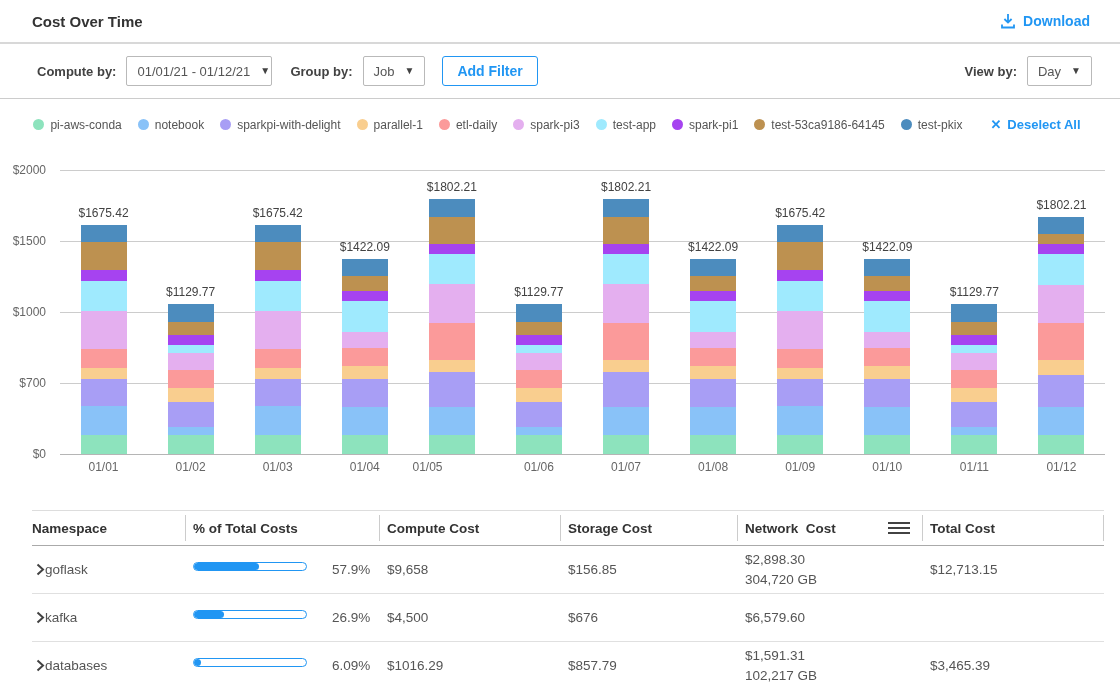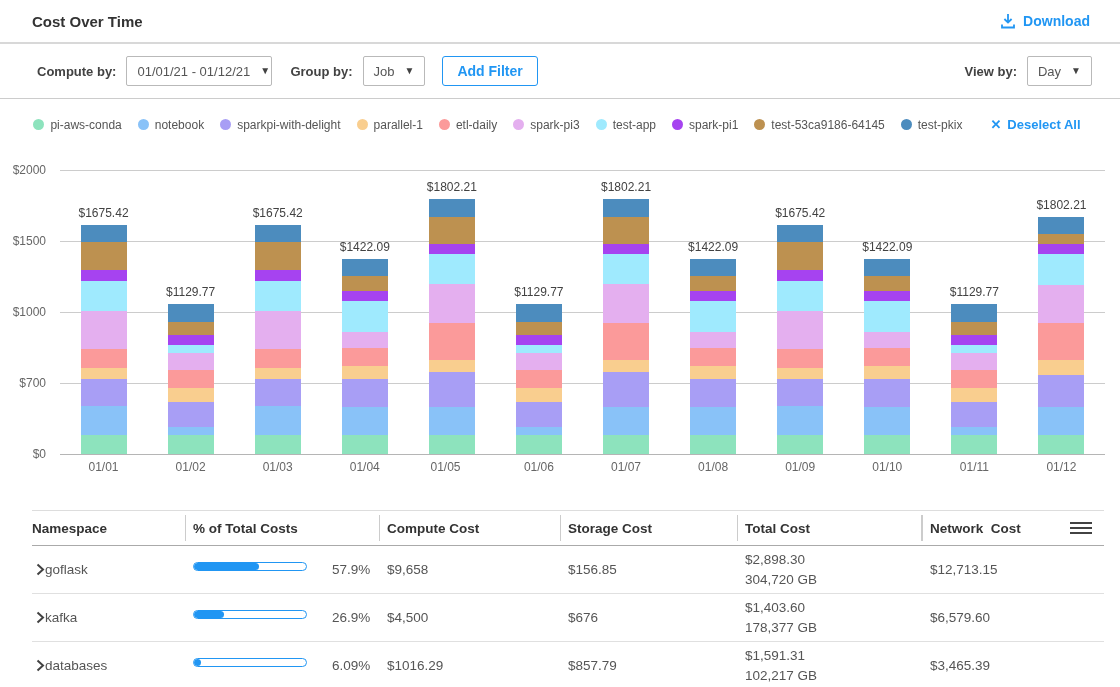--- a/index.html
+++ b/index.html
@@ -259,21 +259,21 @@
       <div class="bar-seg" style="top: 119.564px; height: 27.974px; background: rgb(168, 158, 245);"></div>
       <div class="bar-seg" style="top: 107.068px; height: 12.496px; background: rgb(249, 206, 143);"></div>
       <div class="bar-seg" style="top: 88.75px; height: 18.318px; background: rgb(251, 154, 154);"></div>
       <div class="bar-seg" style="top: 73.13px; height: 15.62px; background: rgb(228, 175, 239);"></div>
       <div class="bar-seg" style="top: 42.174px; height: 30.956px; background: rgb(159, 234, 254);"></div>
       <div class="bar-seg" style="top: 31.524px; height: 10.65px; background: rgb(166, 67, 240);"></div>
       <div class="bar-seg" style="top: 17.324px; height: 14.2px; background: rgb(189, 145, 80);"></div>
       <div class="bar-seg" style="top: 2.84217e-14px; height: 17.324px; background: rgb(76, 140, 190);"></div>
     </div>
     <div class="bar-total-label" style="left: 316.792px; top: 90.034px;">$1422.09</div>
-    <div class="xtick" style="left: 402px; width: 87.0833px;">01/05</div>
+    <div class="xtick" style="left: 384px; width: 87.0833px;">01/05</div>
     <div class="bar" style="left: 428.875px; top: 48.684px; height: 255.316px;">
       <div class="bar-seg" style="top: 236.43px; height: 18.886px; background: rgb(141, 227, 189);"></div>
       <div class="bar-seg" style="top: 208.172px; height: 28.258px; background: rgb(137, 194, 248);"></div>
       <div class="bar-seg" style="top: 173.808px; height: 34.364px; background: rgb(168, 158, 245);"></div>
       <div class="bar-seg" style="top: 161.312px; height: 12.496px; background: rgb(249, 206, 143);"></div>
       <div class="bar-seg" style="top: 123.966px; height: 37.346px; background: rgb(251, 154, 154);"></div>
       <div class="bar-seg" style="top: 85.768px; height: 38.198px; background: rgb(228, 175, 239);"></div>
       <div class="bar-seg" style="top: 55.806px; height: 29.962px; background: rgb(159, 234, 254);"></div>
       <div class="bar-seg" style="top: 45.156px; height: 10.65px; background: rgb(166, 67, 240);"></div>
       <div class="bar-seg" style="top: 18.176px; height: 26.98px; background: rgb(189, 145, 80);"></div>
@@ -379,29 +379,29 @@
     </div>
     <div class="bar-total-label" style="left: 1013.46px; top: 48.428px;">$1802.21</div>
   </div>
 
 <div class="cost-table">
   <div class="thead">
     <div class="th">Namespace</div>
     <div class="th">% of Total Costs</div>
     <div class="th">Compute Cost</div>
     <div class="th">Storage Cost</div>
-    <div class="th th-total">Total Cost</div>
     <div class="th th-network">
       <span>Network  Cost</span>
       <span style="display:flex;">
         <svg width="22" height="14" viewBox="0 0 22 14">
           <path d="M0 2h22M0 7h22M0 12h22" stroke="#424242" stroke-width="2.2"></path>
         </svg>
       </span>
     </div>
+    <div class="th th-total">Total Cost</div>
   </div>
   <div>
       <div class="trow">
         <div class="td td-name">
           <div class="expander">
             <svg width="9" height="13" viewBox="0 0 9 13">
               <path d="M1.5 1.5 7 6.5 1.5 11.5" stroke="#424242" stroke-width="2" fill="none"></path>
             </svg>
           </div>
           <div>goflask</div>
@@ -430,24 +430,20 @@
           <div>kafka</div>
         </div>
         <div class="td pct-cell">
           <div class="pct-pill">
             <div class="pct-fill" style="width: 26.9%;"></div>
           </div>
           <div>26.9%</div>
         </div>
         <div class="td">$4,500</div>
         <div class="td">$676</div>
-        <div class="td net-cell">
-          <div>$1,403.60</div>
-          <div>178,377 GB</div>
-        </div>
         <div class="td">$6,579.60</div>
       </div>
       <div class="trow">
         <div class="td td-name">
           <div class="expander">
             <svg width="9" height="13" viewBox="0 0 9 13">
               <path d="M1.5 1.5 7 6.5 1.5 11.5" stroke="#424242" stroke-width="2" fill="none"></path>
             </svg>
           </div>
           <div>databases</div>

